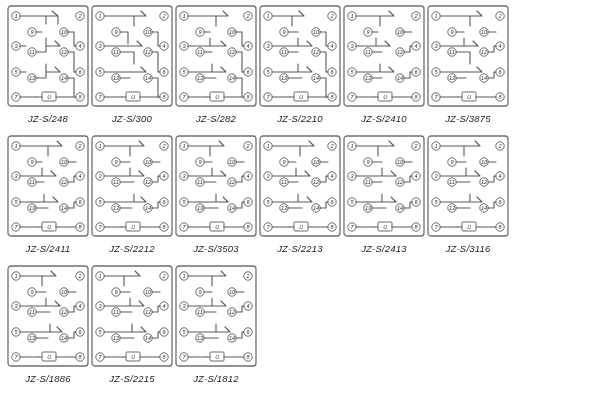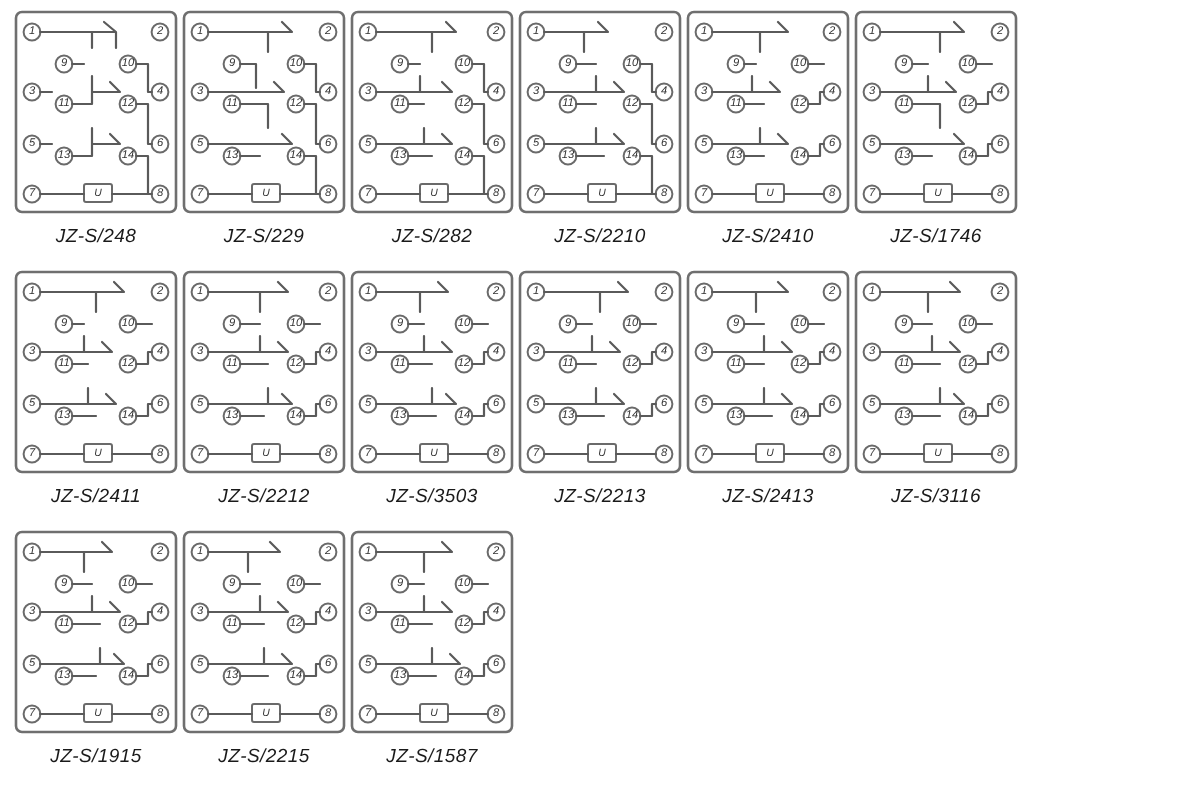--- a/index.html
+++ b/index.html
@@ -172,21 +172,21 @@
             <text class="pin-t" x="58" y="74">14</text>
           <path class="wire" d="M14 12 H44 V22 M44 12 H56 L51 7"></path>
           <path class="wire" d="M30 28 H38 V40 M14 42 H38 M38 42 H52 L47 37 M62 28 H68 V42 H70"></path>
           <path class="wire" d="M30 48 H44 V60 M14 68 H44 M44 68 H56 L51 63 M62 48 H68 V68 H70"></path>
           <path class="wire" d="M30 74 H40 M62 74 H68 V93 M14 93 H32"></path>
           <rect class="coil-box" x="36" y="88" width="14" height="9" rx="1"></rect>
           <text class="coil-t" x="43" y="93">U</text>
           <path class="wire" d="M32 93 H36 M50 93 H70"></path>
         </svg>
       </div>
-      <div class="caption">JZ-S/229</div>
+      <div class="caption">JZ-S/300</div>
     </div>
 
     <div class="cell">
       <div class="diagram-box">
         <svg viewBox="0 0 84 104" width="84" height="104">
           <rect class="outline" x="2" y="2" width="80" height="100" rx="3"></rect>
           <circle class="pin-c" cx="10" cy="12" r="4.2"></circle>
             <text class="pin-t" x="10" y="12">1</text>
           <circle class="pin-c" cx="10" cy="42" r="4.2"></circle>
             <text class="pin-t" x="10" y="42">3</text>
@@ -348,21 +348,21 @@
             <text class="pin-t" x="58" y="74">14</text>
           <path class="wire" d="M14 12 H44 V22 M44 12 H56 L51 7 M62 28 H70"></path>
           <path class="wire" d="M30 28 H38 M14 42 H38 V34 M38 42 H52 L47 37 M62 48 H68 V42 H70"></path>
           <path class="wire" d="M30 48 H44 V60 M14 68 H44 M44 68 H56 L51 63 M62 74 H68 V68 H70"></path>
           <path class="wire" d="M30 74 H40 M14 93 H32"></path>
           <rect class="coil-box" x="36" y="88" width="14" height="9" rx="1"></rect>
           <text class="coil-t" x="43" y="93">U</text>
           <path class="wire" d="M32 93 H36 M50 93 H70"></path>
         </svg>
       </div>
-      <div class="caption">JZ-S/1746</div>
+      <div class="caption">JZ-S/3875</div>
     </div>
 
     <div class="cell">
       <div class="diagram-box">
         <svg viewBox="0 0 84 104" width="84" height="104">
           <rect class="outline" x="2" y="2" width="80" height="100" rx="3"></rect>
           <circle class="pin-c" cx="10" cy="12" r="4.2"></circle>
             <text class="pin-t" x="10" y="12">1</text>
           <circle class="pin-c" cx="10" cy="42" r="4.2"></circle>
             <text class="pin-t" x="10" y="42">3</text>
@@ -656,21 +656,21 @@
             <text class="pin-t" x="58" y="74">14</text>
           <path class="wire" d="M14 12 H36 V22 M36 12 H50 L45 7 M62 28 H70"></path>
           <path class="wire" d="M30 28 H40 M14 42 H40 V34 M40 42 H54 L49 37 M62 48 H68 V42 H70"></path>
           <path class="wire" d="M30 48 H44 M14 68 H44 V60 M44 68 H56 L51 63 M62 74 H68 V68 H70"></path>
           <path class="wire" d="M30 74 H42 M14 93 H32"></path>
           <rect class="coil-box" x="36" y="88" width="14" height="9" rx="1"></rect>
           <text class="coil-t" x="43" y="93">U</text>
           <path class="wire" d="M32 93 H36 M50 93 H70"></path>
         </svg>
       </div>
-      <div class="caption">JZ-S/1915</div>
+      <div class="caption">JZ-S/1886</div>
     </div>
 
     <div class="cell">
       <div class="diagram-box">
         <svg viewBox="0 0 84 104" width="84" height="104">
           <rect class="outline" x="2" y="2" width="80" height="100" rx="3"></rect>
           <circle class="pin-c" cx="10" cy="12" r="4.2"></circle>
             <text class="pin-t" x="10" y="12">1</text>
           <circle class="pin-c" cx="10" cy="42" r="4.2"></circle>
             <text class="pin-t" x="10" y="42">3</text>
@@ -744,17 +744,17 @@
             <text class="pin-t" x="58" y="74">14</text>
           <path class="wire" d="M14 12 H38 V22 M38 12 H52 L47 7 M62 28 H70"></path>
           <path class="wire" d="M30 28 H38 M14 42 H38 V34 M38 42 H52 L47 37 M62 48 H68 V42 H70"></path>
           <path class="wire" d="M30 48 H42 M14 68 H42 V60 M42 68 H56 L51 63 M62 74 H68 V68 H70"></path>
           <path class="wire" d="M30 74 H44 M14 93 H32"></path>
           <rect class="coil-box" x="36" y="88" width="14" height="9" rx="1"></rect>
           <text class="coil-t" x="43" y="93">U</text>
           <path class="wire" d="M32 93 H36 M50 93 H70"></path>
         </svg>
       </div>
-      <div class="caption">JZ-S/1587</div>
+      <div class="caption">JZ-S/1812</div>
     </div>
 
   </div>
 </div>
 
 </body></html>

